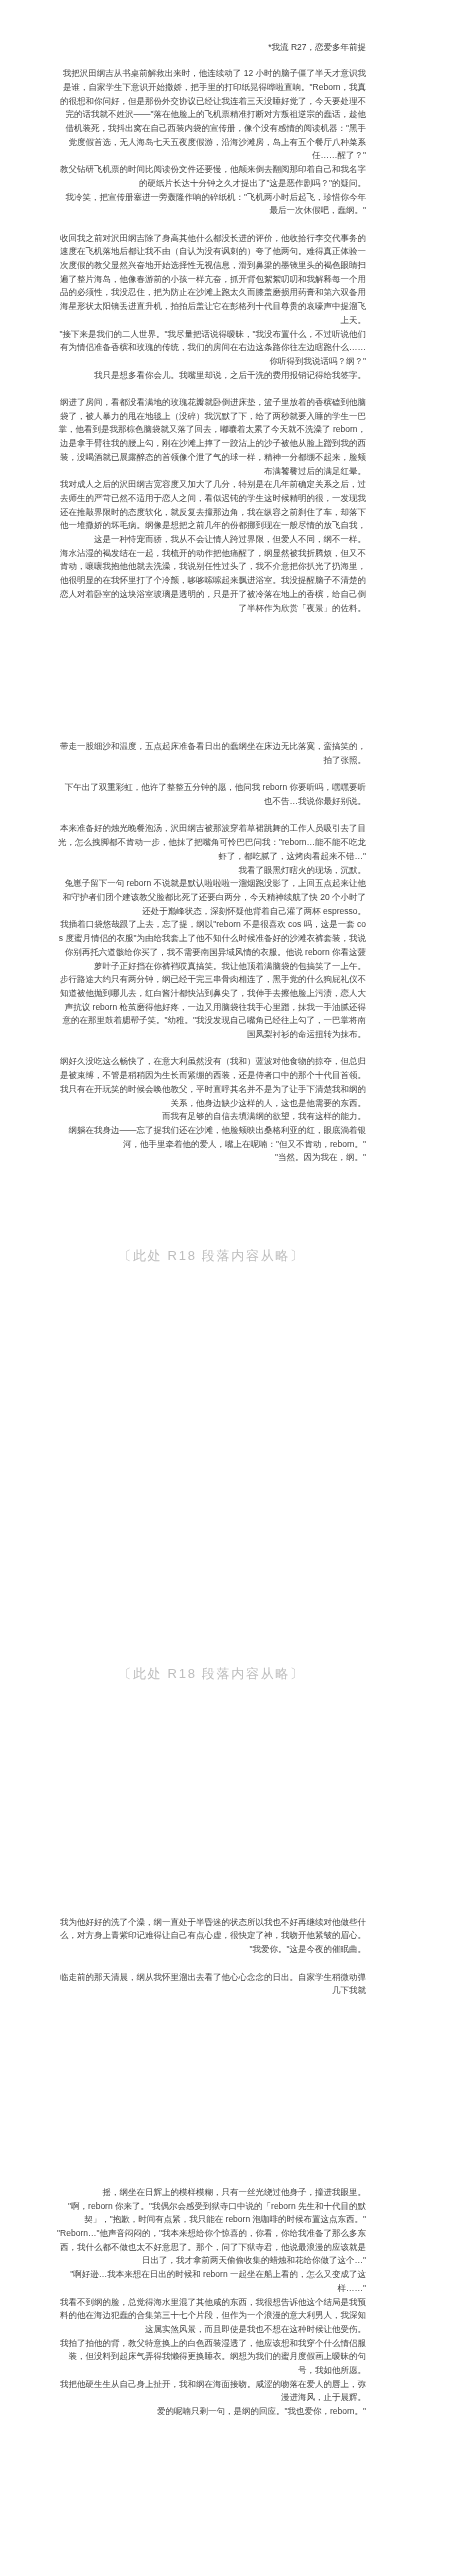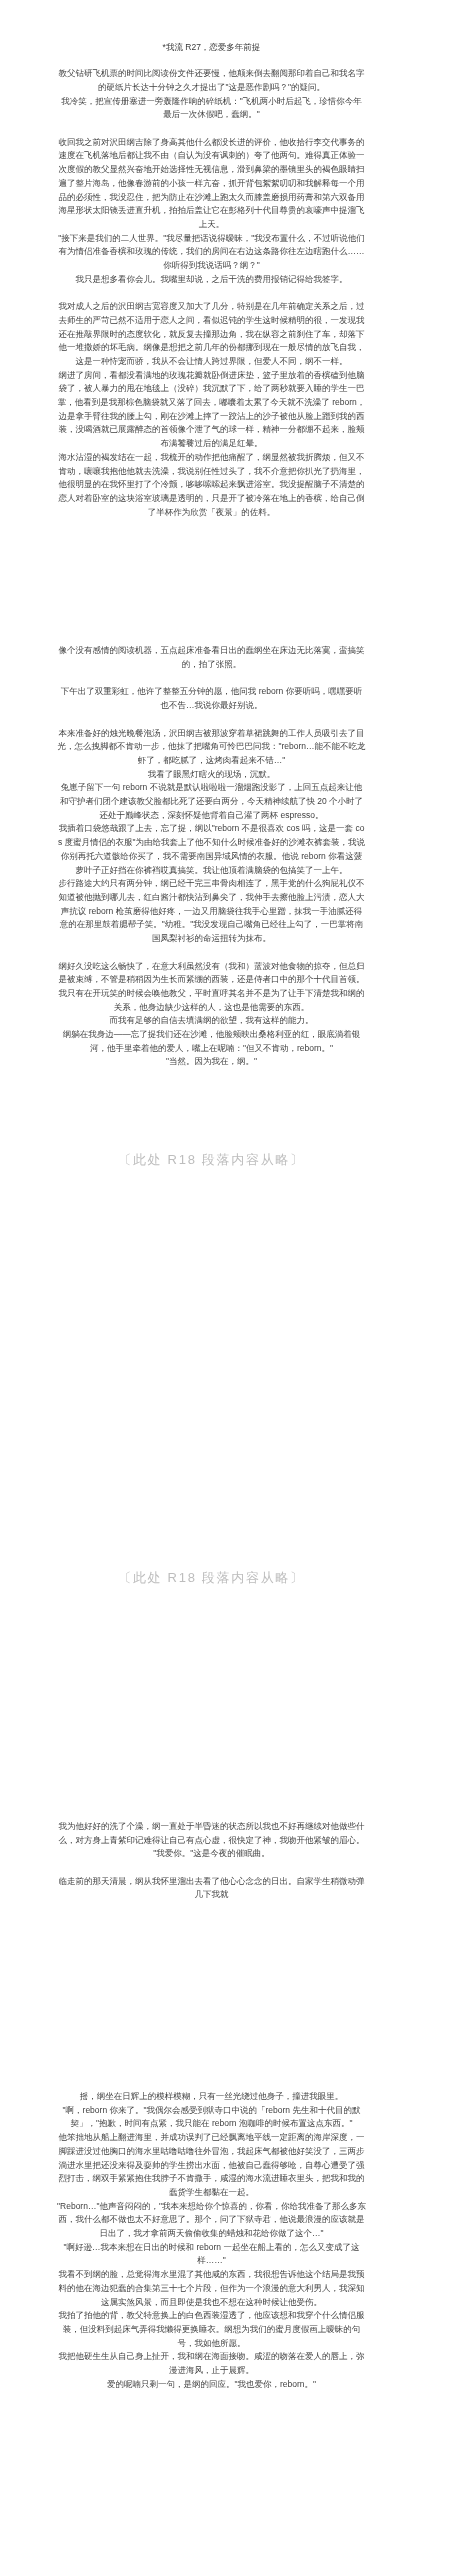--- a/index.html
+++ b/index.html
@@ -15,21 +15,21 @@
     background:#ffffff;
     box-sizing:border-box;
   }
   .content{
     box-sizing:border-box;
     width:423px;
     padding:41px 57px 0 57px;
     font-size:8.5px;
     line-height:13.7px;
     color:#3f3f3f;
-    text-align:center;
+    text-align:right;
     word-break:break-all;
   }
   .title{
     margin:0 0 12.5px 0;
     font-size:8.5px;
     line-height:13.7px;
     color:#383838;
   }
   .para{
     margin:0;
@@ -48,32 +48,33 @@
     font-size:13px;
     letter-spacing:1.7px;
   }
 </style>
 </head>
 <body>
 
 <div class="page">
   <div class="content" id="story">
       <div class="title">*我流 R27，恋爱多年前提</div>
+      <p class="para">我把沢田纲吉从书桌前解救出来时，他连续动了 12 小时的脑子僵了半天才意识我是谁，自家学生下意识开始撒娇，把手里的打印纸晃得哗啦直响。"Reborn，我真的很想和你问好，但是那份外交协议已经让我连着三天没睡好觉了，今天要处理不完的话我就不姓沢——"落在他脸上的飞机票精准打断对方叛祖逆宗的蠢话，趁他借机装死，我抖出窝在自己西装内袋的宣传册，像个没有感情的阅读机器："黑手党度假首选，无人海岛七天五夜度假游，沿海沙滩房，岛上有五个餐厅八种菜系任……醒了？"</p>
       <p class="para">教父钻研飞机票的时间比阅读份文件还要慢，他颠来倒去翻阅那印着自己和我名字的硬纸片长达十分钟之久才提出了"这是恶作剧吗？"的疑问。</p>
       <p class="para">我冷笑，把宣传册塞进一旁轰隆作响的碎纸机："飞机两小时后起飞，珍惜你今年最后一次休假吧，蠢纲。"</p>
       <div class="spacer" style="height: 13.7px;"></div>
       <p class="para">收回我之前对沢田纲吉除了身高其他什么都没长进的评价，他收拾行李交代事务的速度在飞机落地后都让我不由（自认为没有讽刺的）夸了他两句。难得真正体验一次度假的教父显然兴奋地开始选择性无视信息，滑到鼻梁的墨镜里头的褐色眼睛扫遍了整片海岛，他像春游前的小孩一样亢奋，抓开背包絮絮叨叨和我解释每一个用品的必须性，我没忍住，把为防止在沙滩上跑太久而膝盖磨损用药膏和第六双备用海星形状太阳镜丢进直升机，拍拍后盖让它在彭格列十代目尊贵的哀嚎声中提溜飞上天。</p>
       <p class="para">"接下来是我们的二人世界。"我尽量把话说得暧昧，"我没布置什么，不过听说他们有为情侣准备香槟和玫瑰的传统，我们的房间在右边这条路你往左边瞎跑什么……你听得到我说话吗？纲？"</p>
       <p class="para">我只是想多看你会儿。我嘴里却说，之后干洗的费用报销记得给我签字。</p>
       <div class="spacer" style="height: 13.7px;"></div>
+      <p class="para">纲进了房间，看都没看满地的玫瑰花瓣就卧倒进床垫，篮子里放着的香槟磕到他脑袋了，被人暴力的甩在地毯上（没碎）我沉默了下，给了两秒就要入睡的学生一巴掌，他看到是我那棕色脑袋就又落了回去，嘟囔着太累了今天就不洗澡了 reborn，边是拿手臂往我的腰上勾，刚在沙滩上摔了一跤沾上的沙子被他从脸上蹭到我的西装，没喝酒就已展露醉态的首领像个泄了气的球一样，精神一分都绷不起来，脸颊布满饕餮过后的满足红晕。</p>
       <p class="para">我对成人之后的沢田纲吉宽容度又加大了几分，特别是在几年前确定关系之后，过去师生的严苛已然不适用于恋人之间，看似迟钝的学生这时候精明的很，一发现我还在推敲界限时的态度软化，就反复去撞那边角，我在纵容之前刹住了车，却落下他一堆撒娇的坏毛病。纲像是想把之前几年的份都挪到现在一般尽情的放飞自我，这是一种恃宠而骄，我从不会让情人跨过界限，但爱人不同，纲不一样。</p>
-      <p class="para">纲进了房间，看都没看满地的玫瑰花瓣就卧倒进床垫，篮子里放着的香槟磕到他脑袋了，被人暴力的甩在地毯上（没碎）我沉默了下，给了两秒就要入睡的学生一巴掌，他看到是我那棕色脑袋就又落了回去，嘟囔着太累了今天就不洗澡了 reborn，边是拿手臂往我的腰上勾，刚在沙滩上摔了一跤沾上的沙子被他从脸上蹭到我的西装，没喝酒就已展露醉态的首领像个泄了气的球一样，精神一分都绷不起来，脸颊布满饕餮过后的满足红晕。</p>
       <p class="para">海水沾湿的褐发结在一起，我梳开的动作把他痛醒了，纲显然被我折腾烦，但又不肯动，嚷嚷我抱他他就去洗澡，我说别任性过头了，我不介意把你扒光了扔海里，他很明显的在我怀里打了个冷颤，哆哆嗦嗦起来飘进浴室。我没提醒脑子不清楚的恋人对着卧室的这块浴室玻璃是透明的，只是开了被冷落在地上的香槟，给自己倒了半杯作为欣赏「夜景」的佐料。</p>
       <div class="spacer" style="height: 125px;"></div>
-      <p class="para">像个没有感情的阅读机器，五点起床准备看日出的蠢纲坐在床边无比落寞，蛮搞笑的，拍了张照。</p>
+      <p class="para">带走一股细沙和温度，五点起床准备看日出的蠢纲坐在床边无比落寞，蛮搞笑的，拍了张照。</p>
       <div class="spacer" style="height: 13.7px;"></div>
       <p class="para">下午出了双重彩虹，他许了整整五分钟的愿，他问我 reborn 你要听吗，嘿嘿要听也不告…我说你最好别说。</p>
       <div class="spacer" style="height: 13.7px;"></div>
       <p class="para">本来准备好的烛光晚餐泡汤，沢田纲吉被那波穿着草裙跳舞的工作人员吸引去了目光，怎么拽脚都不肯动一步，他抹了把嘴角可怜巴巴问我："reborn…能不能不吃龙虾了，都吃腻了，这烤肉看起来不错…"</p>
       <p class="para">我看了眼黑灯瞎火的现场，沉默。</p>
       <p class="para">兔崽子留下一句 reborn 不说就是默认啦啦啦一溜烟跑没影了，上回五点起来让他和守护者们团个建该教父脸都比死了还要白两分，今天精神续航了快 20 个小时了还处于巅峰状态，深刻怀疑他背着自己灌了两杯 espresso。</p>
       <p class="para">我插着口袋悠哉跟了上去，忘了提，纲以"reborn 不是很喜欢 cos 吗，这是一套 cos 度蜜月情侣的衣服"为由给我套上了他不知什么时候准备好的沙滩衣裤套装，我说你别再托六道骸给你买了，我不需要南国异域风情的衣服。他说 reborn 你看这菠萝叶子正好挡在你裤裆哎真搞笑。我让他顶着满脑袋的包搞笑了一上午。</p>
       <p class="para">步行路途大约只有两分钟，纲已经干完三串骨肉相连了，黑手党的什么狗屁礼仪不知道被他抛到哪儿去，红白酱汁都快沾到鼻尖了，我伸手去擦他脸上污渍，恋人大声抗议 reborn 枪茧磨得他好疼，一边又用脑袋往我手心里蹭，抹我一手油腻还得意的在那里鼓着腮帮子笑。"幼稚。"我没发现自己嘴角已经往上勾了，一巴掌将南国凤梨衬衫的命运扭转为抹布。</p>
       <div class="spacer" style="height: 13.7px;"></div>
       <p class="para">纲好久没吃这么畅快了，在意大利虽然没有（我和）蓝波对他食物的掠夺，但总归是被束缚，不管是稍稍因为生长而紧绷的西装，还是侍者口中的那个十代目首领。我只有在开玩笑的时候会唤他教父，平时直呼其名并不是为了让手下清楚我和纲的关系，他身边缺少这样的人，这也是他需要的东西。</p>
@@ -89,21 +90,20 @@
         <span class="rnote">〔此处 R18 段落内容从略〕</span>
       </div>
       <div class="spacer" style="height: 17px;"></div>
       <p class="para">我为他好好的洗了个澡，纲一直处于半昏迷的状态所以我也不好再继续对他做些什么，对方身上青紫印记难得让自己有点心虚，很快定了神，我吻开他紧皱的眉心。</p>
       <p class="para">"我爱你。"这是今夜的催眠曲。</p>
       <div class="spacer" style="height: 13.7px;"></div>
       <p class="para">临走前的那天清晨，纲从我怀里溜出去看了他心心念念的日出。自家学生稍微动弹几下我就</p>
       <div class="spacer" style="height: 188px;"></div>
       <p class="para">摇，纲坐在日辉上的模样模糊，只有一丝光绕过他身子，撞进我眼里。</p>
       <p class="para">"啊，reborn 你来了。"我偶尔会感受到狱寺口中说的「reborn 先生和十代目的默契」，"抱歉，时间有点紧，我只能在 reborn 泡咖啡的时候布置这点东西。"</p>
-      <p class="para">他笨拙地从船上翻进海里，并成功误判了已经飘离地平线一定距离的海岸深度，一脚踩进没过他胸口的海水里咕噜咕噜往外冒泡，我起床气都被他好笑没了，三两步淌进水里把还没来得及耍帅的学生捞出水面，他被自己蠢得够呛，自尊心遭受了强烈打击，纲双手紧紧抱住我脖子不肯撒手，咸湿的海水流进睡衣里头，把我和我的蠢货学生都黏在一起。</p>
       <p class="para">"Reborn…"他声音闷闷的，"我本来想给你个惊喜的，你看，你给我准备了那么多东西，我什么都不做也太不好意思了。那个，问了下狱寺君，他说最浪漫的应该就是日出了，我才拿前两天偷偷收集的蜡烛和花给你做了这个…"</p>
       <p class="para">"啊好逊…我本来想在日出的时候和 reborn 一起坐在船上看的，怎么又变成了这样……"</p>
       <p class="para">我看不到纲的脸，总觉得海水里混了其他咸的东西，我很想告诉他这个结局是我预料的他在海边犯蠢的合集第三十七个片段，但作为一个浪漫的意大利男人，我深知这属实煞风景，而且即使是我也不想在这种时候让他受伤。</p>
       <p class="para">我拍了拍他的背，教父特意换上的白色西装湿透了，他应该想和我穿个什么情侣服装，但没料到起床气弄得我懒得更换睡衣。纲想为我们的蜜月度假画上暧昧的句号，我如他所愿。</p>
       <p class="para">我把他硬生生从自己身上扯开，我和纲在海面接吻。咸涩的吻落在爱人的唇上，弥漫进海风，止于晨辉。</p>
       <p class="para">爱的呢喃只剩一句，是纲的回应。"我也爱你，reborn。"</p>
     </div>
 </div>
 
 

